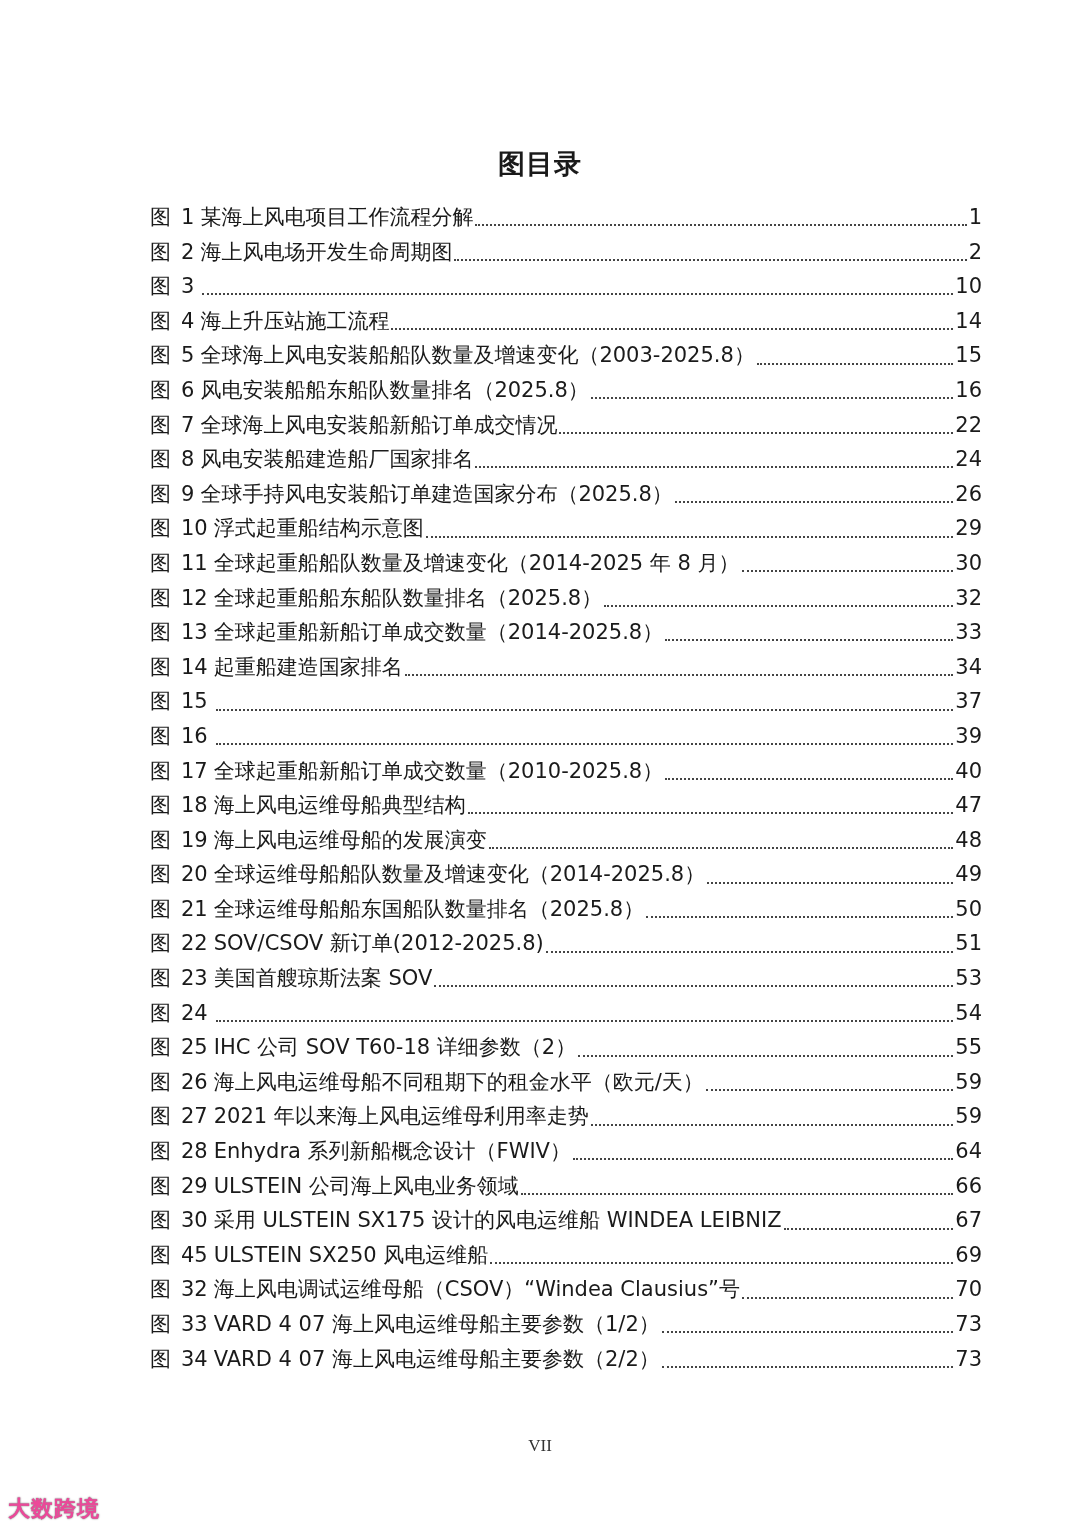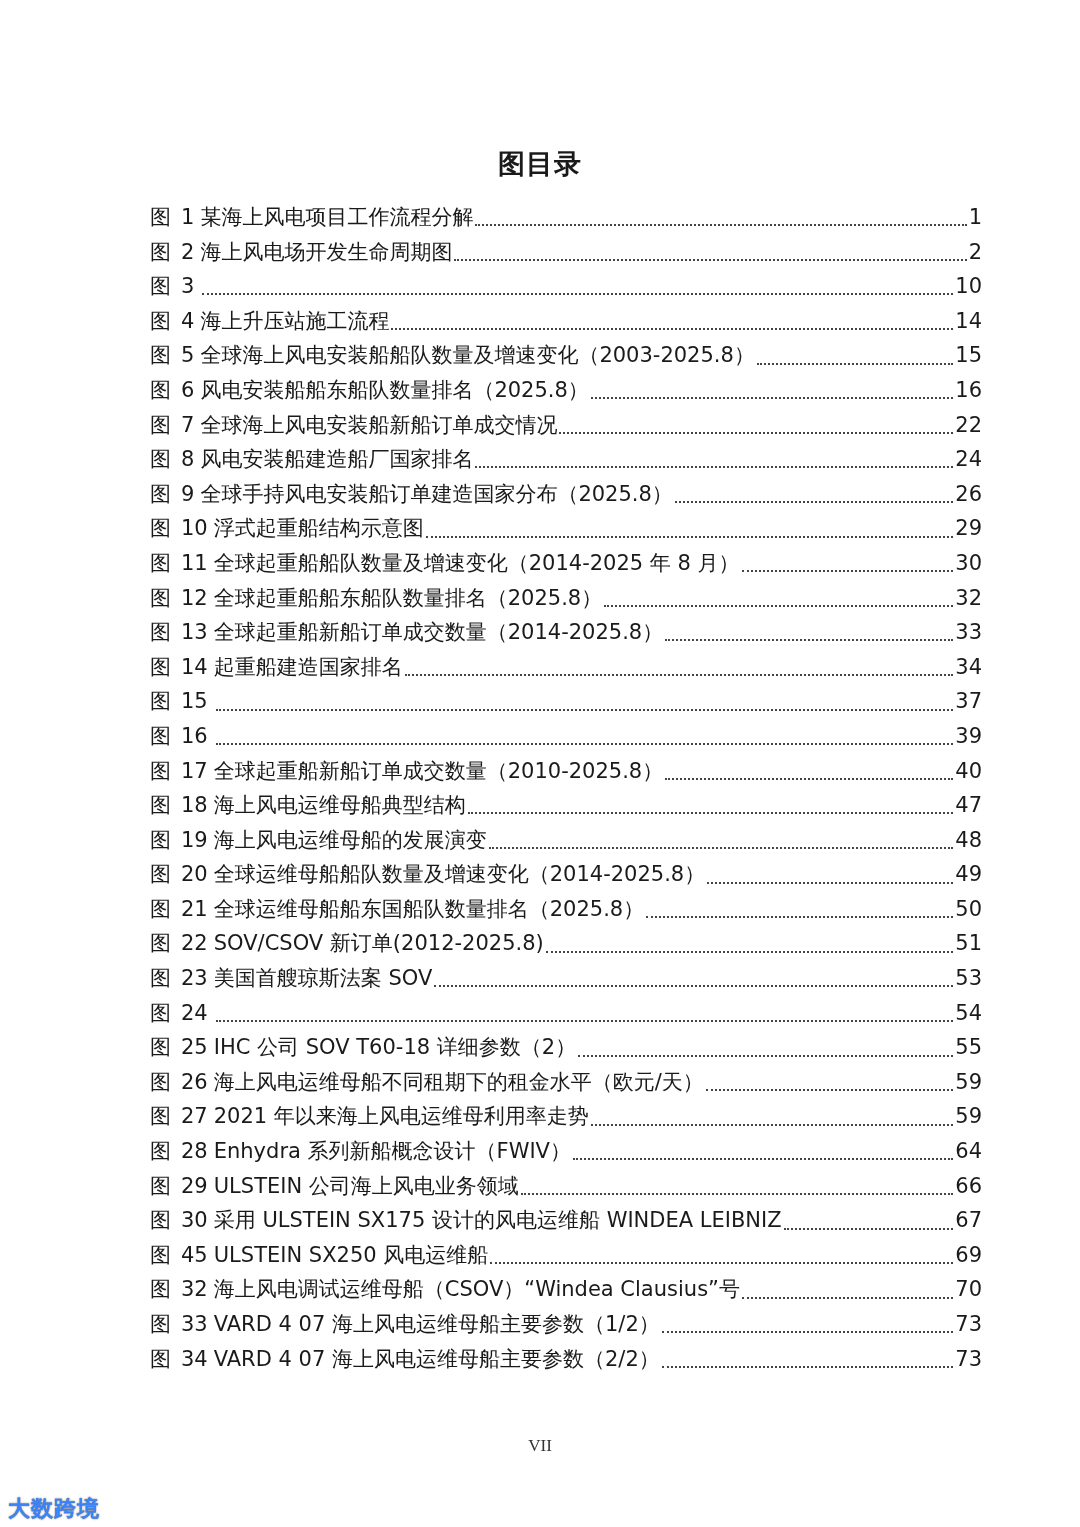--- a/index.html
+++ b/index.html
@@ -23,21 +23,21 @@
     .row .leader {
       flex: 1 1 auto; overflow: hidden; margin: 0 2px;
       border-bottom: 2px dotted #444; height: 0; align-self: center; position: relative; top: 8px;
     }
     .row .page { flex: 0 0 auto; text-align: right; }
     .footer {
       position: absolute; left: 0; width: 1080px; top: 1404px; text-align: center;
       font-family: "Liberation Serif", serif; font-size: 17px; color: #333; margin-top: 32px;
     }
     .watermark {
-      position: absolute; left: 8px; top: 1494px; font-size: 22px; color: #3b82f6;
+      position: absolute; left: 8px; top: 1494px; font-size: 22px; color: #ec4899;
       text-shadow: 0 0 2px #888, 0 0 1px #999; font-weight: bold; letter-spacing: 1px;
     }
   </style>
 </head>
 <body>
 
 <div class="title">图目录</div>
 
 <div class="toc" id="toc">
     <div class="row">

